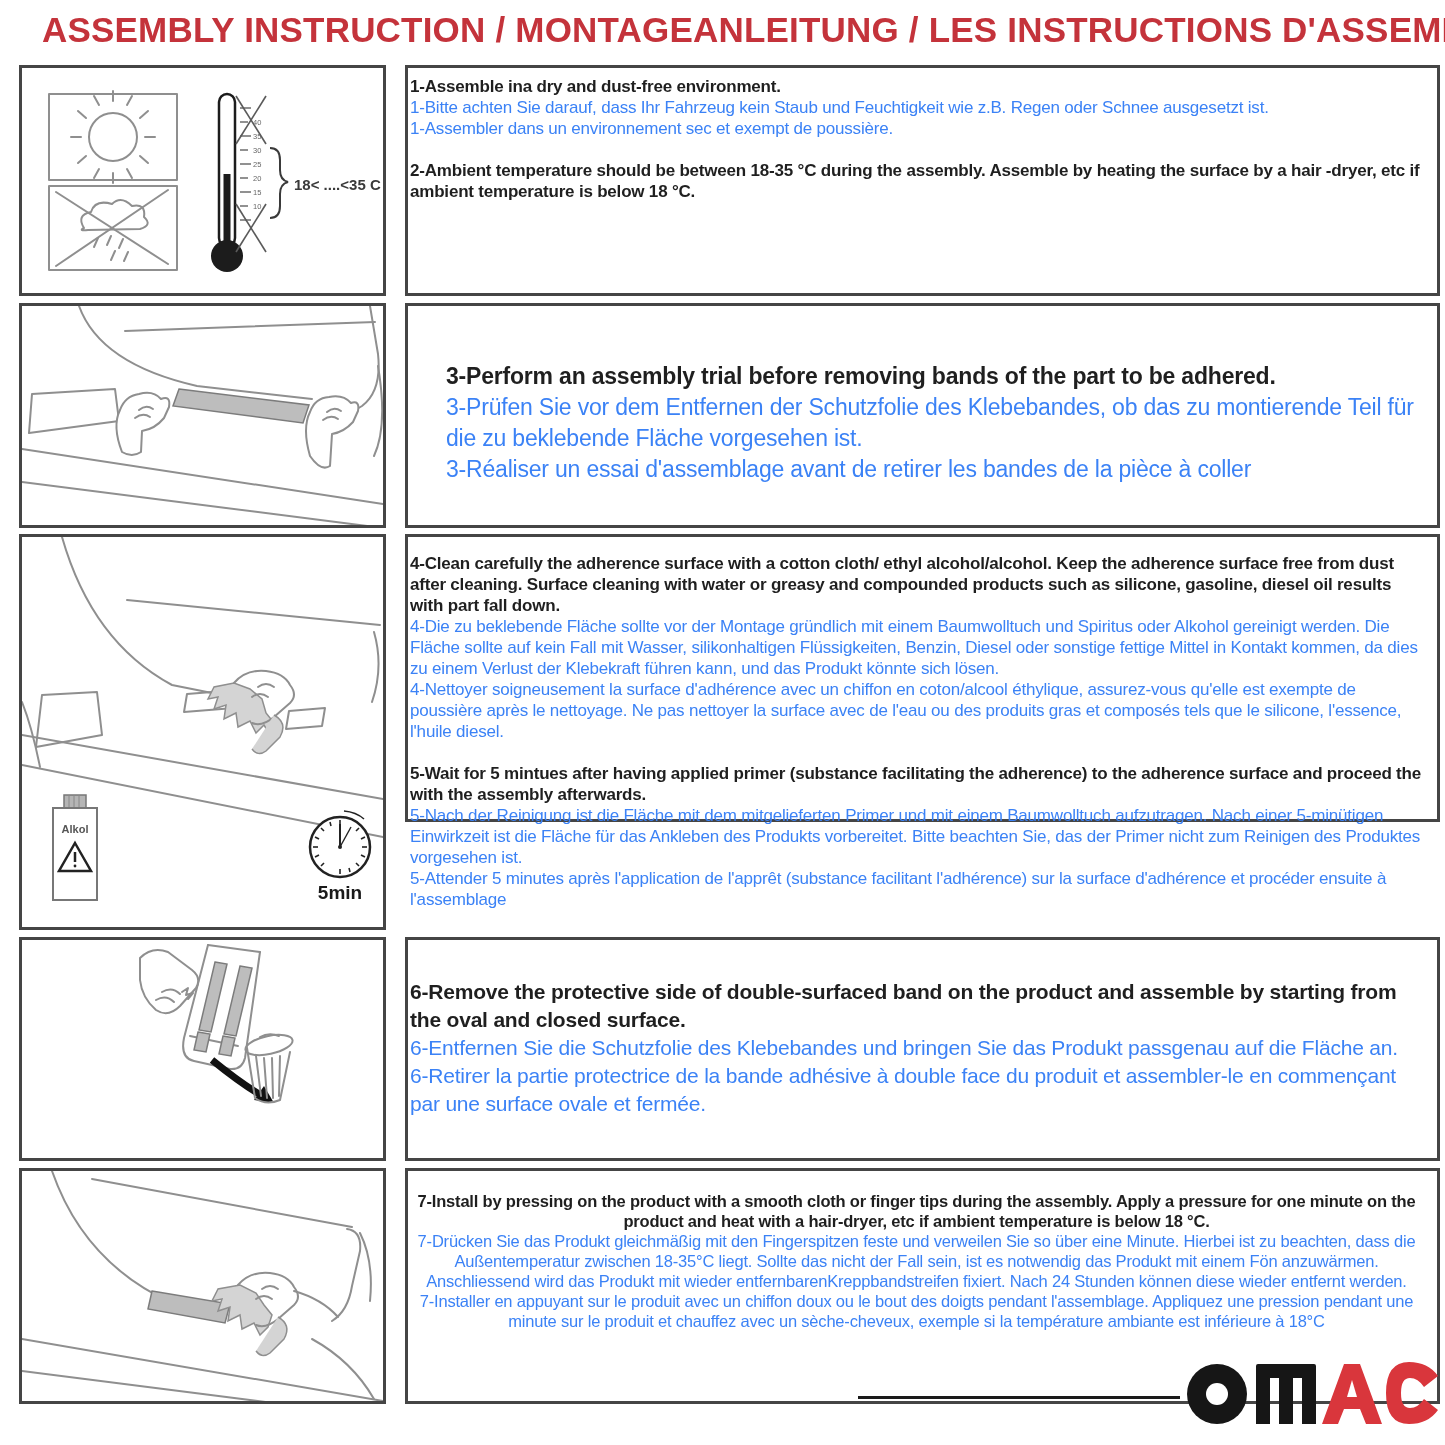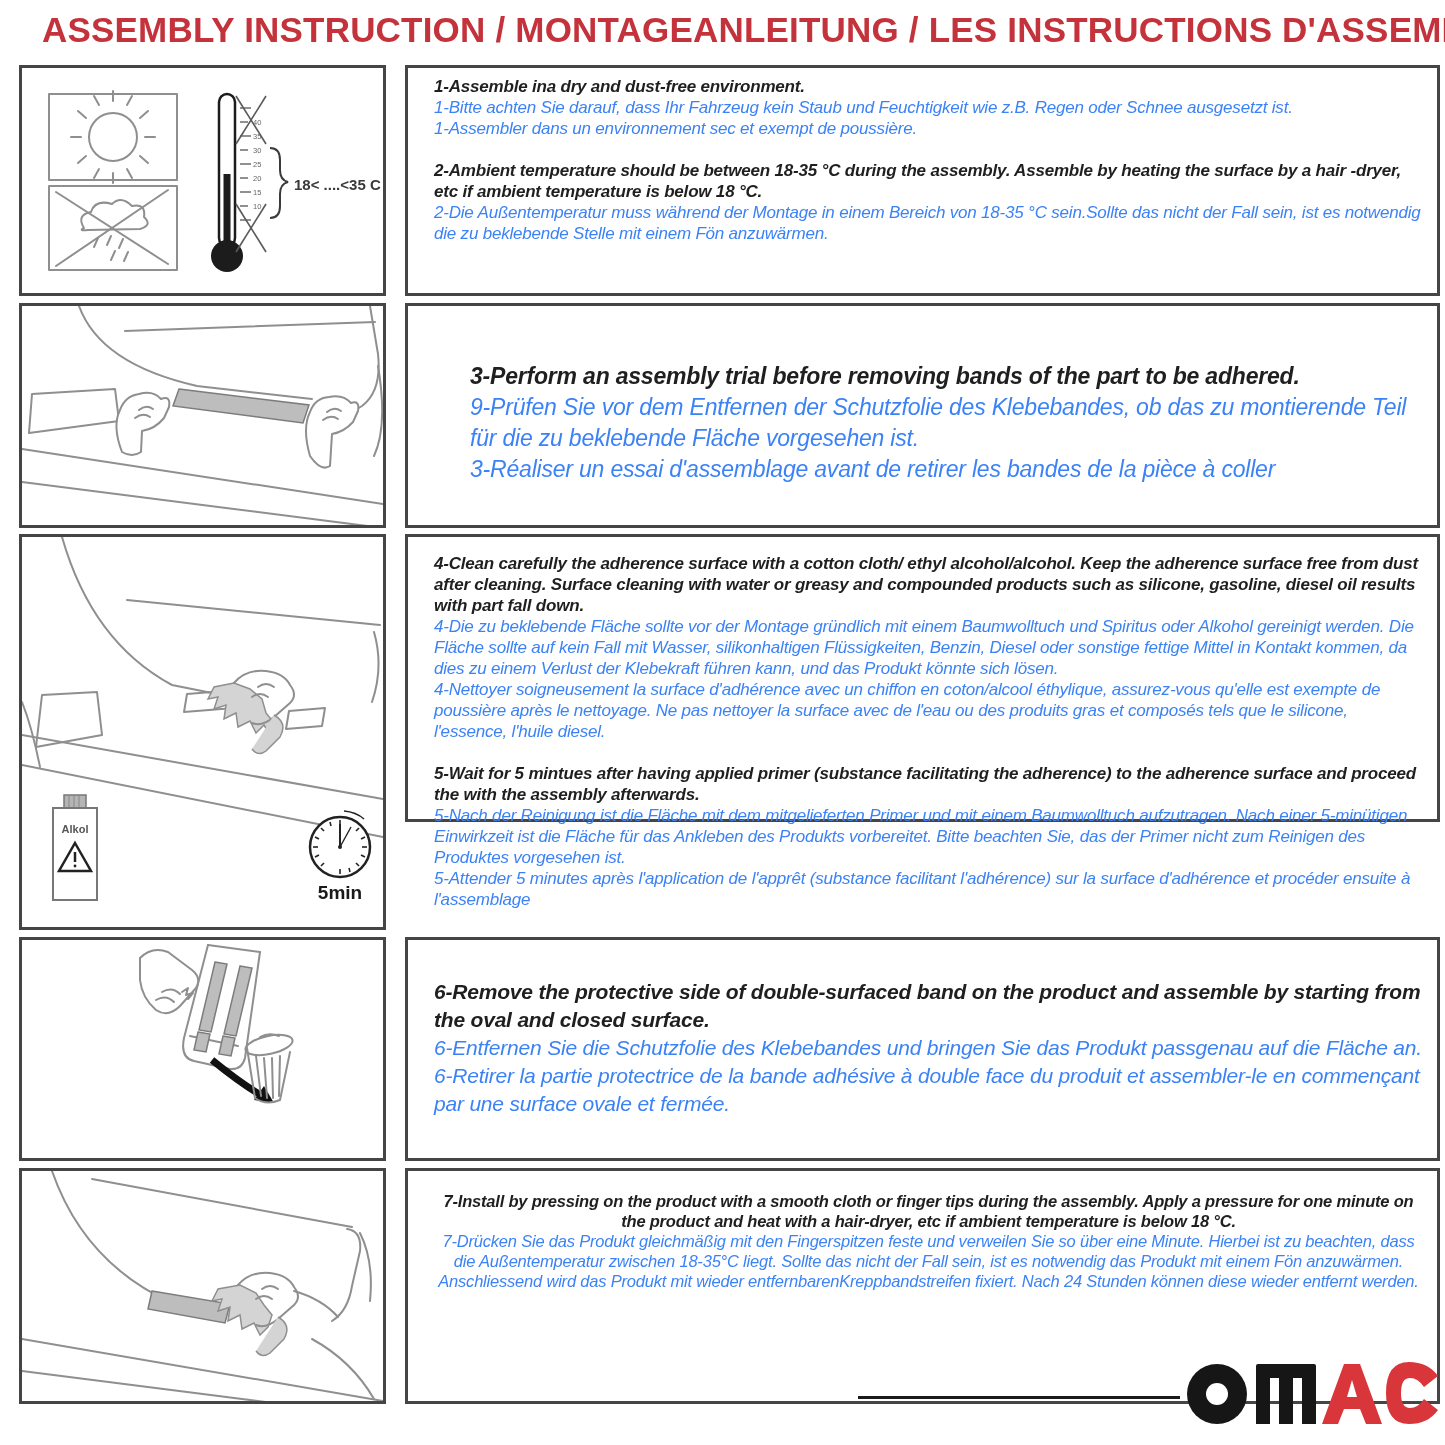--- a/index.html
+++ b/index.html
@@ -3,21 +3,21 @@
 <meta charset="utf-8">
 <style>
   html,body{margin:0;padding:0;background:#ffffff;}
   #page{position:relative;width:1445px;height:1445px;background:#fff;overflow:hidden;
         font-family:"Liberation Sans", sans-serif;}
   #title{position:absolute;left:42px;top:10px;width:1395px;
          font-size:35px;font-weight:bold;letter-spacing:.2px;color:#c4333b;white-space:nowrap;}
   .box{position:absolute;background:#fff;border:3px solid #454545;box-sizing:border-box;}
   .left{left:19px;width:367px;}
   .right{left:405px;width:1035px;}
-  .txt{padding:8px 14px 0 26px;letter-spacing:-0.2px;font-style:italic;}
+  .txt{padding:8px 14px 0 2px;letter-spacing:-0.2px;}
   .txt p{margin:0;}
   .en{font-weight:bold;color:#1f1f1f;}
   .de,.fr{font-weight:normal;color:#3b82f6;}
   .gap{margin-top:21px !important;}
   .r1 p,.r3 p{font-size:17px;line-height:21px;}
   .r2 p{font-size:23px;line-height:31px;}
   .r4 p{font-size:21px;line-height:28px;}
   .r5 p{font-size:16.5px;line-height:20px;}
   .r2 .txt{padding-top:55px;margin-left:36px;}
   .r3 .txt{padding-top:16px;}
@@ -103,21 +103,20 @@
       </g>
       <text x="272" y="122" font-family="Liberation Sans, sans-serif" font-size="15" font-weight="bold" fill="#3a3a3a">18&lt; ....&lt;35 C</text>
     </svg>
   </div>
   <div class="box right r1" style="top:65px;height:231px;">
     <div class="txt">
       <p class="en">1-Assemble ina dry and dust-free environment.</p>
       <p class="de">1-Bitte achten Sie darauf, dass Ihr Fahrzeug kein Staub und Feuchtigkeit wie z.B. Regen oder Schnee ausgesetzt ist.</p>
       <p class="fr">1-Assembler dans un environnement sec et exempt de poussière.</p>
       <p class="en gap">2-Ambient temperature should be between 18-35 °C  during the assembly. Assemble by heating the surface by a hair -dryer, etc if ambient temperature is below 18 °C.</p>
-      <p class="de">2-Die Außentemperatur muss während der Montage in einem Bereich von 18-35 °C  sein.Sollte das nicht der Fall sein, ist es notwendig die zu beklebende Stelle mit einem Fön anzuwärmen.</p>
     </div>
   </div>
 
   <div class="box left" style="top:303px;height:225px;">
     <svg width="361" height="219" viewBox="0 0 361 219">
       <g class="line-art">
         <path d="M57,0 Q78,58 175,80 L290,93"></path>
         <path d="M103,25 L353,16"></path>
         <path d="M348,0 L356,48 Q360,85 340,100 L320,112"></path>
         <path d="M356,60 Q366,120 352,150"></path>
@@ -136,21 +135,21 @@
       <g class="line-art">
         <path d="M288,150 Q280,122 288,106 Q293,92 307,91 Q321,88 329,97 Q338,94 336,105 L331,116 Q322,126 310,128 L308,160 Q299,166 288,150 Z" fill="#fff"></path>
         <path d="M305,106 Q312,100 319,105"></path>
         <path d="M301,114 Q309,108 316,113"></path>
       </g>
     </svg>
   </div>
   <div class="box right r2" style="top:303px;height:225px;">
     <div class="txt">
       <p class="en">3-Perform an assembly trial before removing bands of the part to be adhered.</p>
-      <p class="de">9-Prüfen Sie vor dem Entfernen der Schutzfolie des Klebebandes, ob das zu montierende Teil für die zu beklebende Fläche vorgesehen ist.</p>
+      <p class="de">3-Prüfen Sie vor dem Entfernen der Schutzfolie des Klebebandes, ob das zu montierende Teil für die zu beklebende Fläche vorgesehen ist.</p>
       <p class="fr">3-Réaliser un essai d'assemblage avant de retirer les bandes de la pièce à coller</p>
     </div>
   </div>
 
   <div class="box left" style="top:534px;height:396px;">
     <svg width="361" height="390" viewBox="0 0 361 390">
       <g class="line-art">
         <path d="M40,0 Q70,105 150,148 L200,158"></path>
         <path d="M105,63 L358,88"></path>
         <path d="M352,95 Q362,130 350,165"></path>
@@ -286,20 +285,21 @@
         <path d="M234,128 Q242,122 250,128" class="line-art"></path>
         <path d="M256,146 Q270,154 262,168 L248,182 Q240,188 234,180" class="cloth"></path>
         <path d="M272,120 Q300,128 316,146" class="line-art"></path>
       </g>
     </svg>
   </div>
   <div class="box right r5" style="top:1168px;height:236px;text-align:center;">
     <div class="txt">
       <p class="en">7-Install by pressing on the product with a smooth cloth or finger tips during the assembly. Apply a pressure for one minute on the product and heat with a hair-dryer, etc if ambient temperature is below 18 °C.</p>
       <p class="de">7-Drücken Sie das Produkt gleichmäßig mit den Fingerspitzen feste und verweilen Sie so über eine Minute. Hierbei ist zu beachten, dass die Außentemperatur zwischen 18-35°C liegt. Sollte das nicht der Fall sein, ist es notwendig das Produkt mit einem Fön anzuwärmen. Anschliessend wird das Produkt mit wieder entfernbarenKreppbandstreifen fixiert. Nach 24 Stunden können diese wieder entfernt werden.</p>
+      <p class="fr">7-Installer en appuyant sur le produit avec un chiffon doux ou le bout des doigts pendant l'assemblage. Appliquez une pression pendant une minute sur le produit et chauffez avec un sèche-cheveux, exemple si la température ambiante est inférieure à 18°C</p>
     </div>
   </div>
 
   <div id="footer-rule"></div>
   <div id="logo">
     <svg width="254" height="80" viewBox="0 0 254 80">
       <title>OMAC</title>
       <circle cx="31" cy="42" r="30" fill="#161616"></circle>
       <circle cx="31" cy="42" r="11" fill="#ffffff"></circle>
       <path d="M70,72 L70,14 Q70,12 72,12 L128,12 Q130,12 130,14 L130,72 L116,72 L116,26 L107,26 L107,72 L93,72 L93,26 L84,26 L84,72 Z" fill="#161616"></path>

